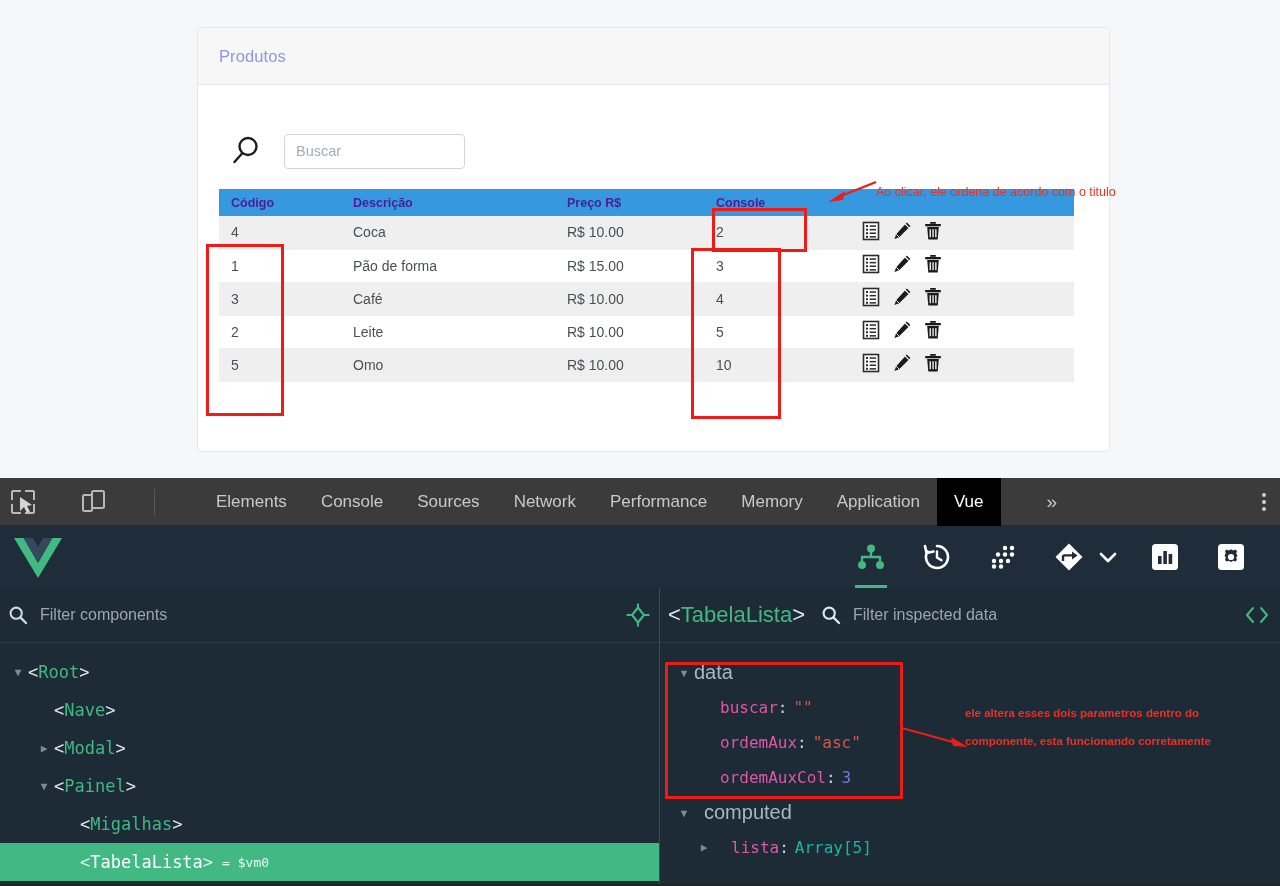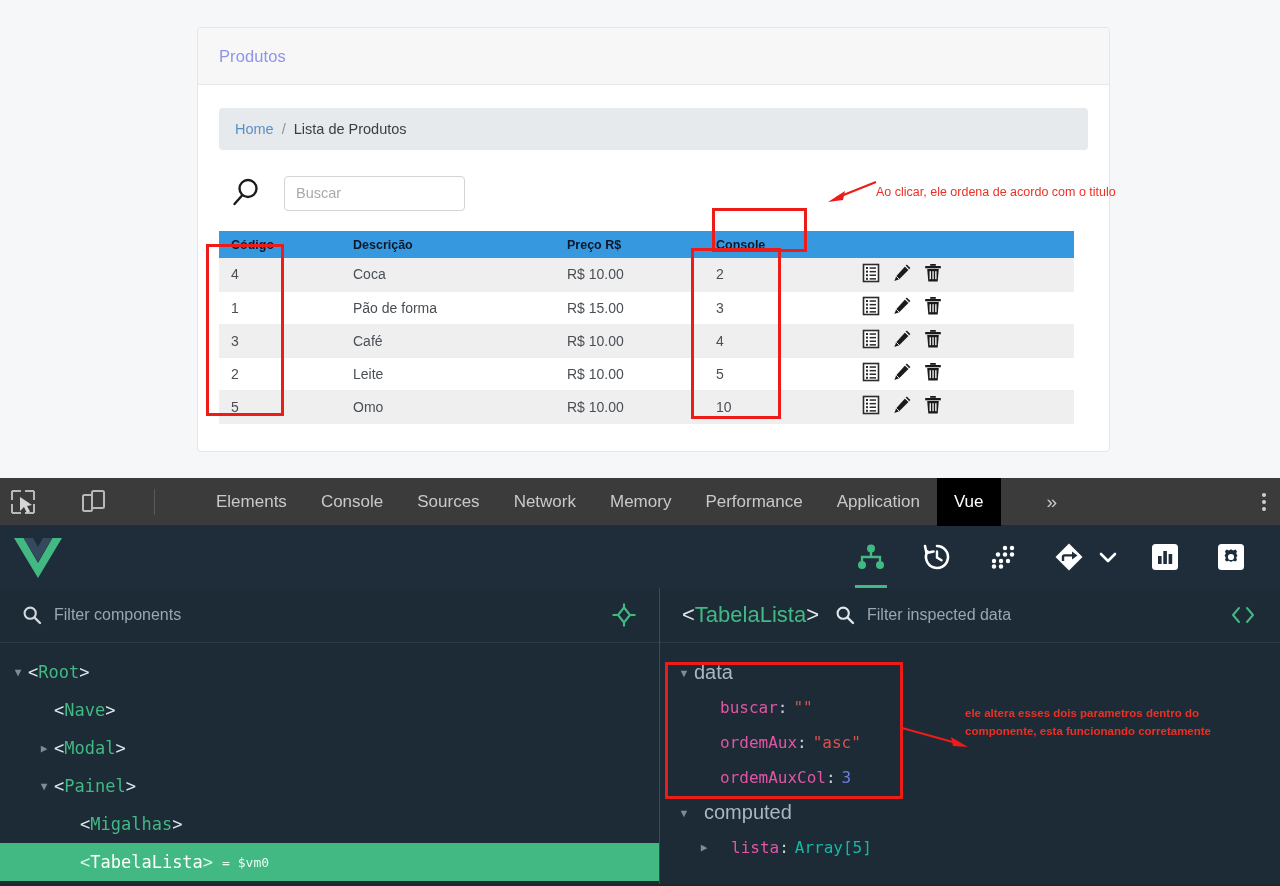--- a/index.html
+++ b/index.html
@@ -53,21 +53,21 @@
     font-family: "Liberation Sans", sans-serif; background: #fff;
   }
   #search-input::placeholder { color: #a7abb0; }
 
   
   #product-table {
     width: 855px; margin-top: 19px; border-collapse: collapse;
     table-layout: fixed; font-size: 14px;
   }
   #product-table thead th {
-    background: #3699e0; color: #0f172a; font-weight: bold;
+    background: #3699e0; color: #4c1d95; font-weight: bold;
     font-size: 12.5px; text-align: left; height: 27px;
     padding: 0 0 0 12px; cursor: pointer; white-space: nowrap;
   }
   #product-table tbody td {
     height: 33px; padding: 0 0 0 12px; color: #4a4f55; font-size: 14px;
     border-bottom: 1px solid #eceef0; vertical-align: middle;
   }
   #product-table tbody tr.odd td { background: #efefef; }
   #product-table tbody tr.even td { background: #ffffff; }
   .col-codigo   { width: 122px; }
@@ -129,21 +129,21 @@
     height: 3px; background: #42b883;
   }
   .vue-tool + .vue-tool { margin-left: 20px; }
 
   
   #vue-body { display: flex; height: 296px; }
   #pane-left { width: 660px; background: #1c2b36; border-right: 1px solid #3a4a56; }
   #pane-right { width: 620px; background: #1c2b36; }
 
   .pane-search {
-    height: 55px; display: flex; align-items: center; padding: 0 22px;
+    height: 55px; display: flex; align-items: center; padding: 0 8px;
     border-bottom: 1px solid #2b3a46;
   }
   .pane-search .ps-input {
     flex: 1; color: #9aa7b1; font-size: 16px; margin-left: 12px;
   }
   .comp-title { color: #42b883; font-size: 22px; font-family: "Liberation Sans", sans-serif; }
   .comp-title .brk { color: #dfe6ea; }
 
   
   #comp-tree { padding-top: 10px; font-family: "DejaVu Sans Mono", monospace; font-size: 17px; }
@@ -179,25 +179,20 @@
 <div id="app-area">
 
   <div id="product-card">
 
     <div id="card-header">
       <div id="card-title">Produtos</div>
     </div>
 
     <div id="card-body">
 
-      <div id="breadcrumb">
-        <span class="bc-link">Home</span>
-        <span class="bc-sep">/</span>
-        <span class="bc-current">Lista de Produtos</span>
-      </div>
 
       <div id="search-row">
         <svg id="search-icon" viewBox="0 0 34 34">
           <circle cx="20" cy="12.5" r="8.5" fill="none" stroke="#1b1b1b" stroke-width="2.4"></circle>
           <line x1="14" y1="19.5" x2="6.5" y2="28" stroke="#1b1b1b" stroke-width="2.4" stroke-linecap="round"></line>
         </svg>
         <input id="search-input" type="text" placeholder="Buscar" style="">
       </div>
 
       <table id="product-table">
@@ -428,22 +423,22 @@
     <svg class="dt-tool-icon" viewBox="0 0 30 30">
       <rect x="5" y="8" width="9" height="16" rx="1.5" fill="none" stroke="#b8b8b8" stroke-width="2"></rect>
       <rect x="14" y="4" width="12" height="17" rx="1.5" fill="none" stroke="#b8b8b8" stroke-width="2"></rect>
     </svg>
     <div class="dt-divider"></div>
     <div id="dt-tabs" style="display:flex; align-items:center;">
         <div class="dt-tab">Elements</div>
         <div class="dt-tab">Console</div>
         <div class="dt-tab">Sources</div>
         <div class="dt-tab">Network</div>
+        <div class="dt-tab">Performance</div>
         <div class="dt-tab">Memory</div>
-        <div class="dt-tab">Performance</div>
         <div class="dt-tab">Application</div>
         <div class="dt-tab active">Vue</div>
       </div>
     <div class="dt-more">»</div>
     <div id="dt-kebab">
       <span></span>
         <span></span>
         <span></span>
     </div>
   </div>
@@ -611,14 +606,14 @@
         </div>
     </div>
   </div>
 
   <div class="ann-box" style="left:665px; top:184px; width:238px; height:137px;"></div>
   <svg class="ann-arrow" style="left:900px; top:245px;" width="70" height="30" viewBox="0 0 70 30">
     <line x1="2" y1="5" x2="60" y2="21" stroke="#ee1c18" stroke-width="2.2"></line>
     <polygon points="68,24 51,14 53,23" fill="#ee1c18"></polygon>
   </svg>
   <div class="ann-text" style="left:965px; top:229px; font-weight:bold; font-size:11.5px;">ele altera esses dois parametros dentro do</div>
-  <div class="ann-text" style="left:965px; top:247px; font-weight:bold; font-size:11.5px;">componente, esta funcionando corretamente</div>
+  <div class="ann-text" style="left:965px; top:257px; font-weight:bold; font-size:11.5px;">componente, esta funcionando corretamente</div>
 </div>
 
 </body></html>

